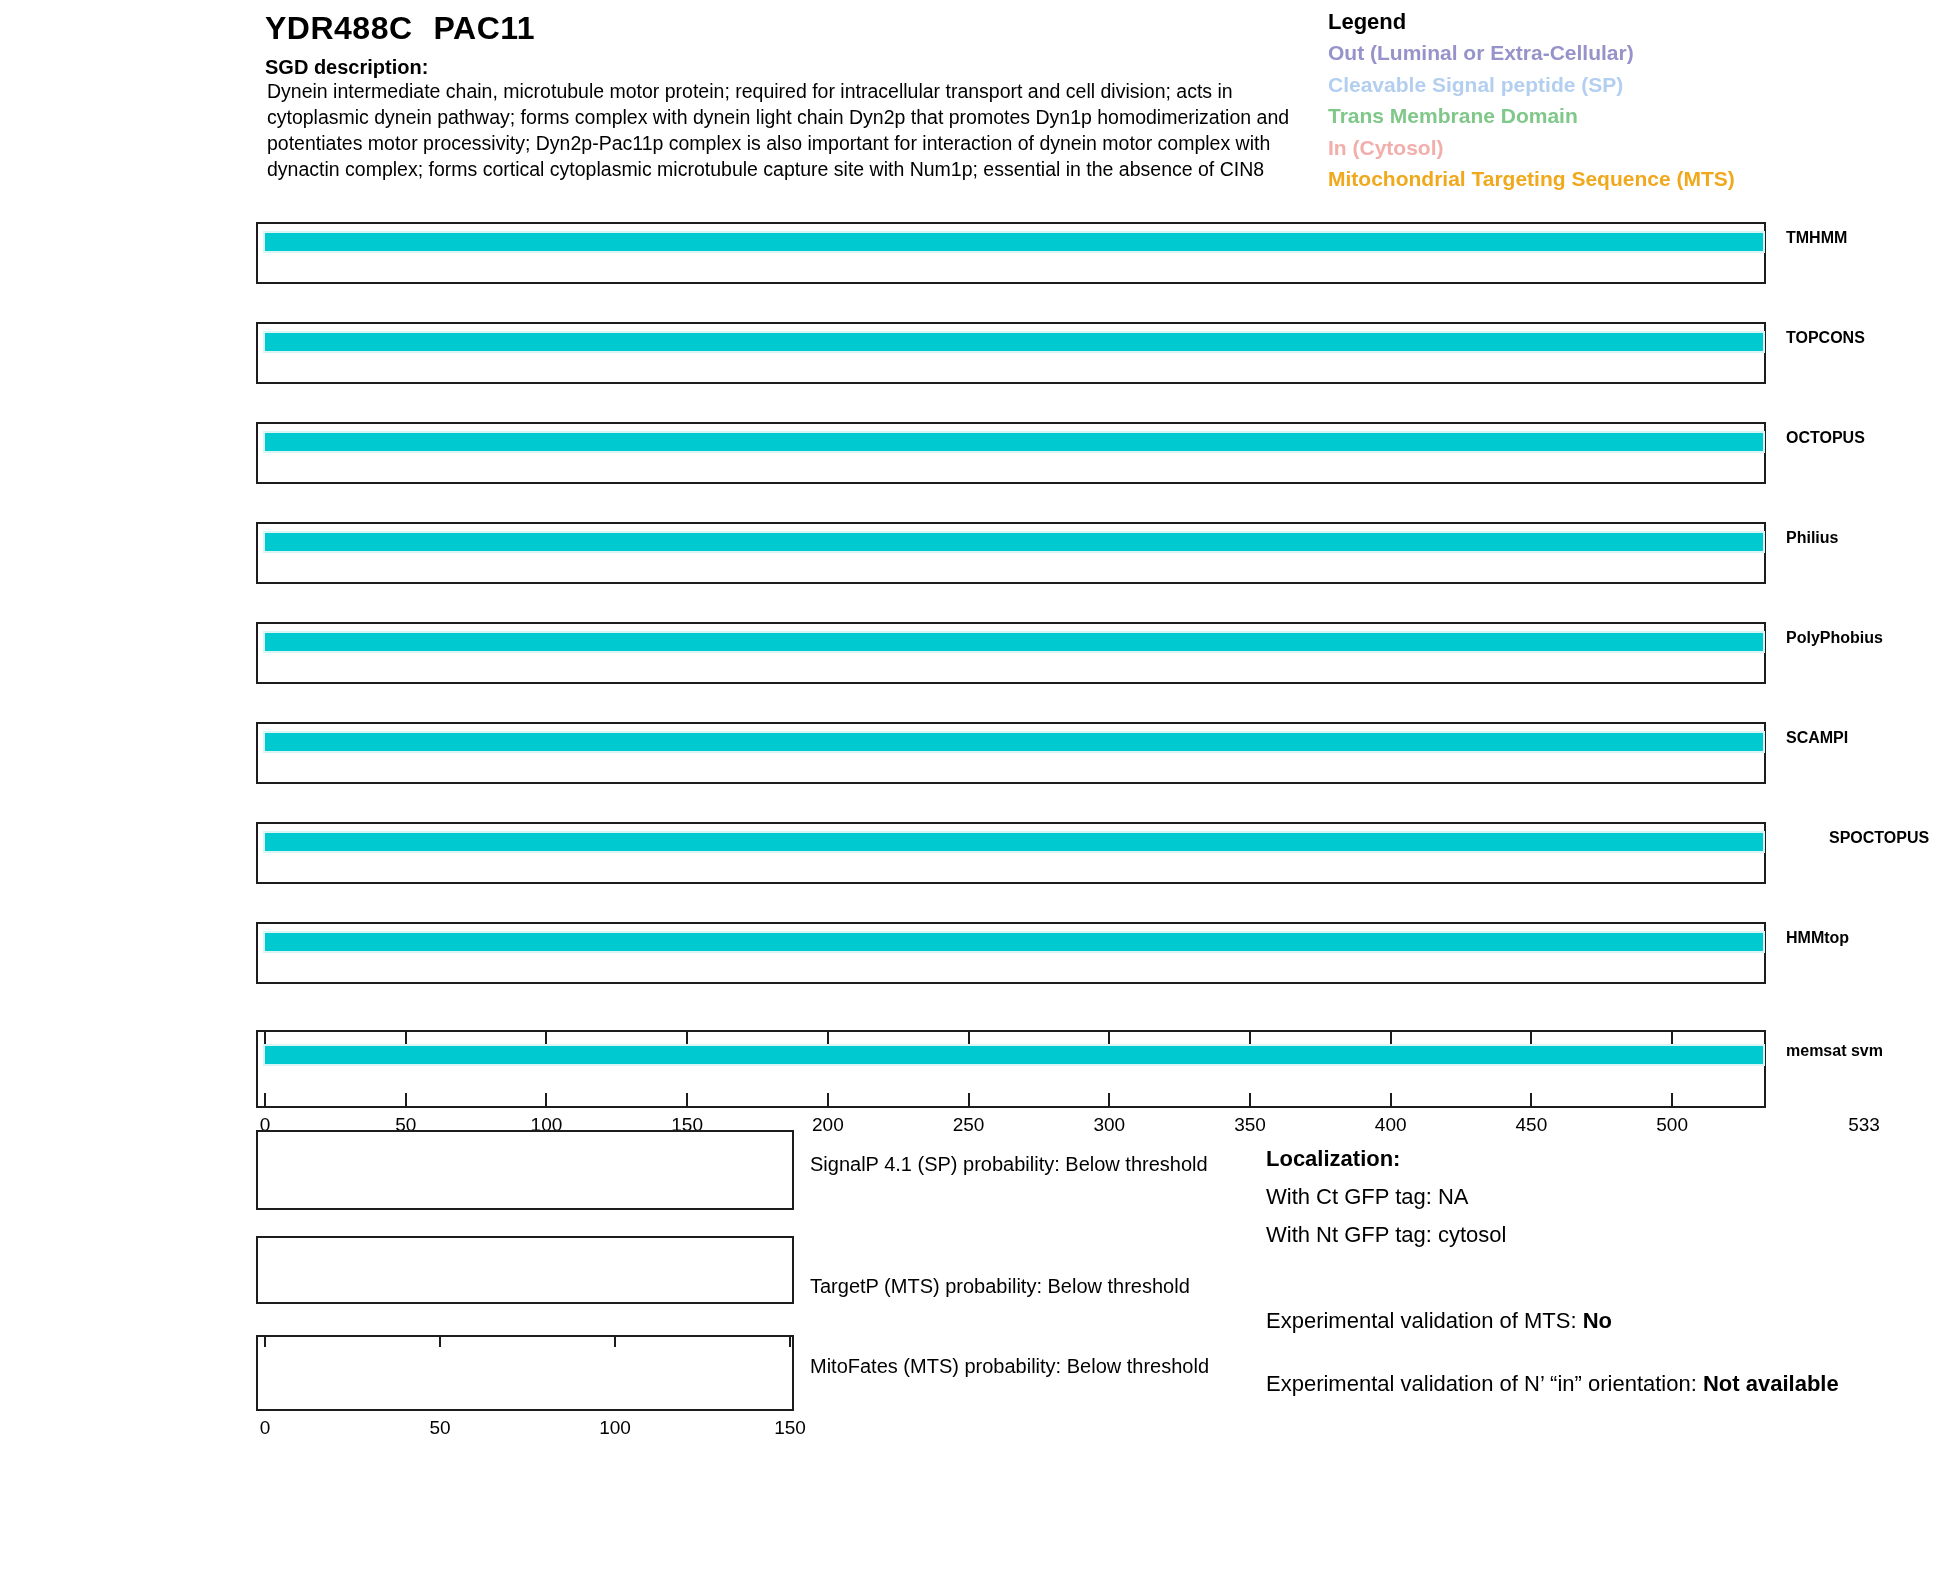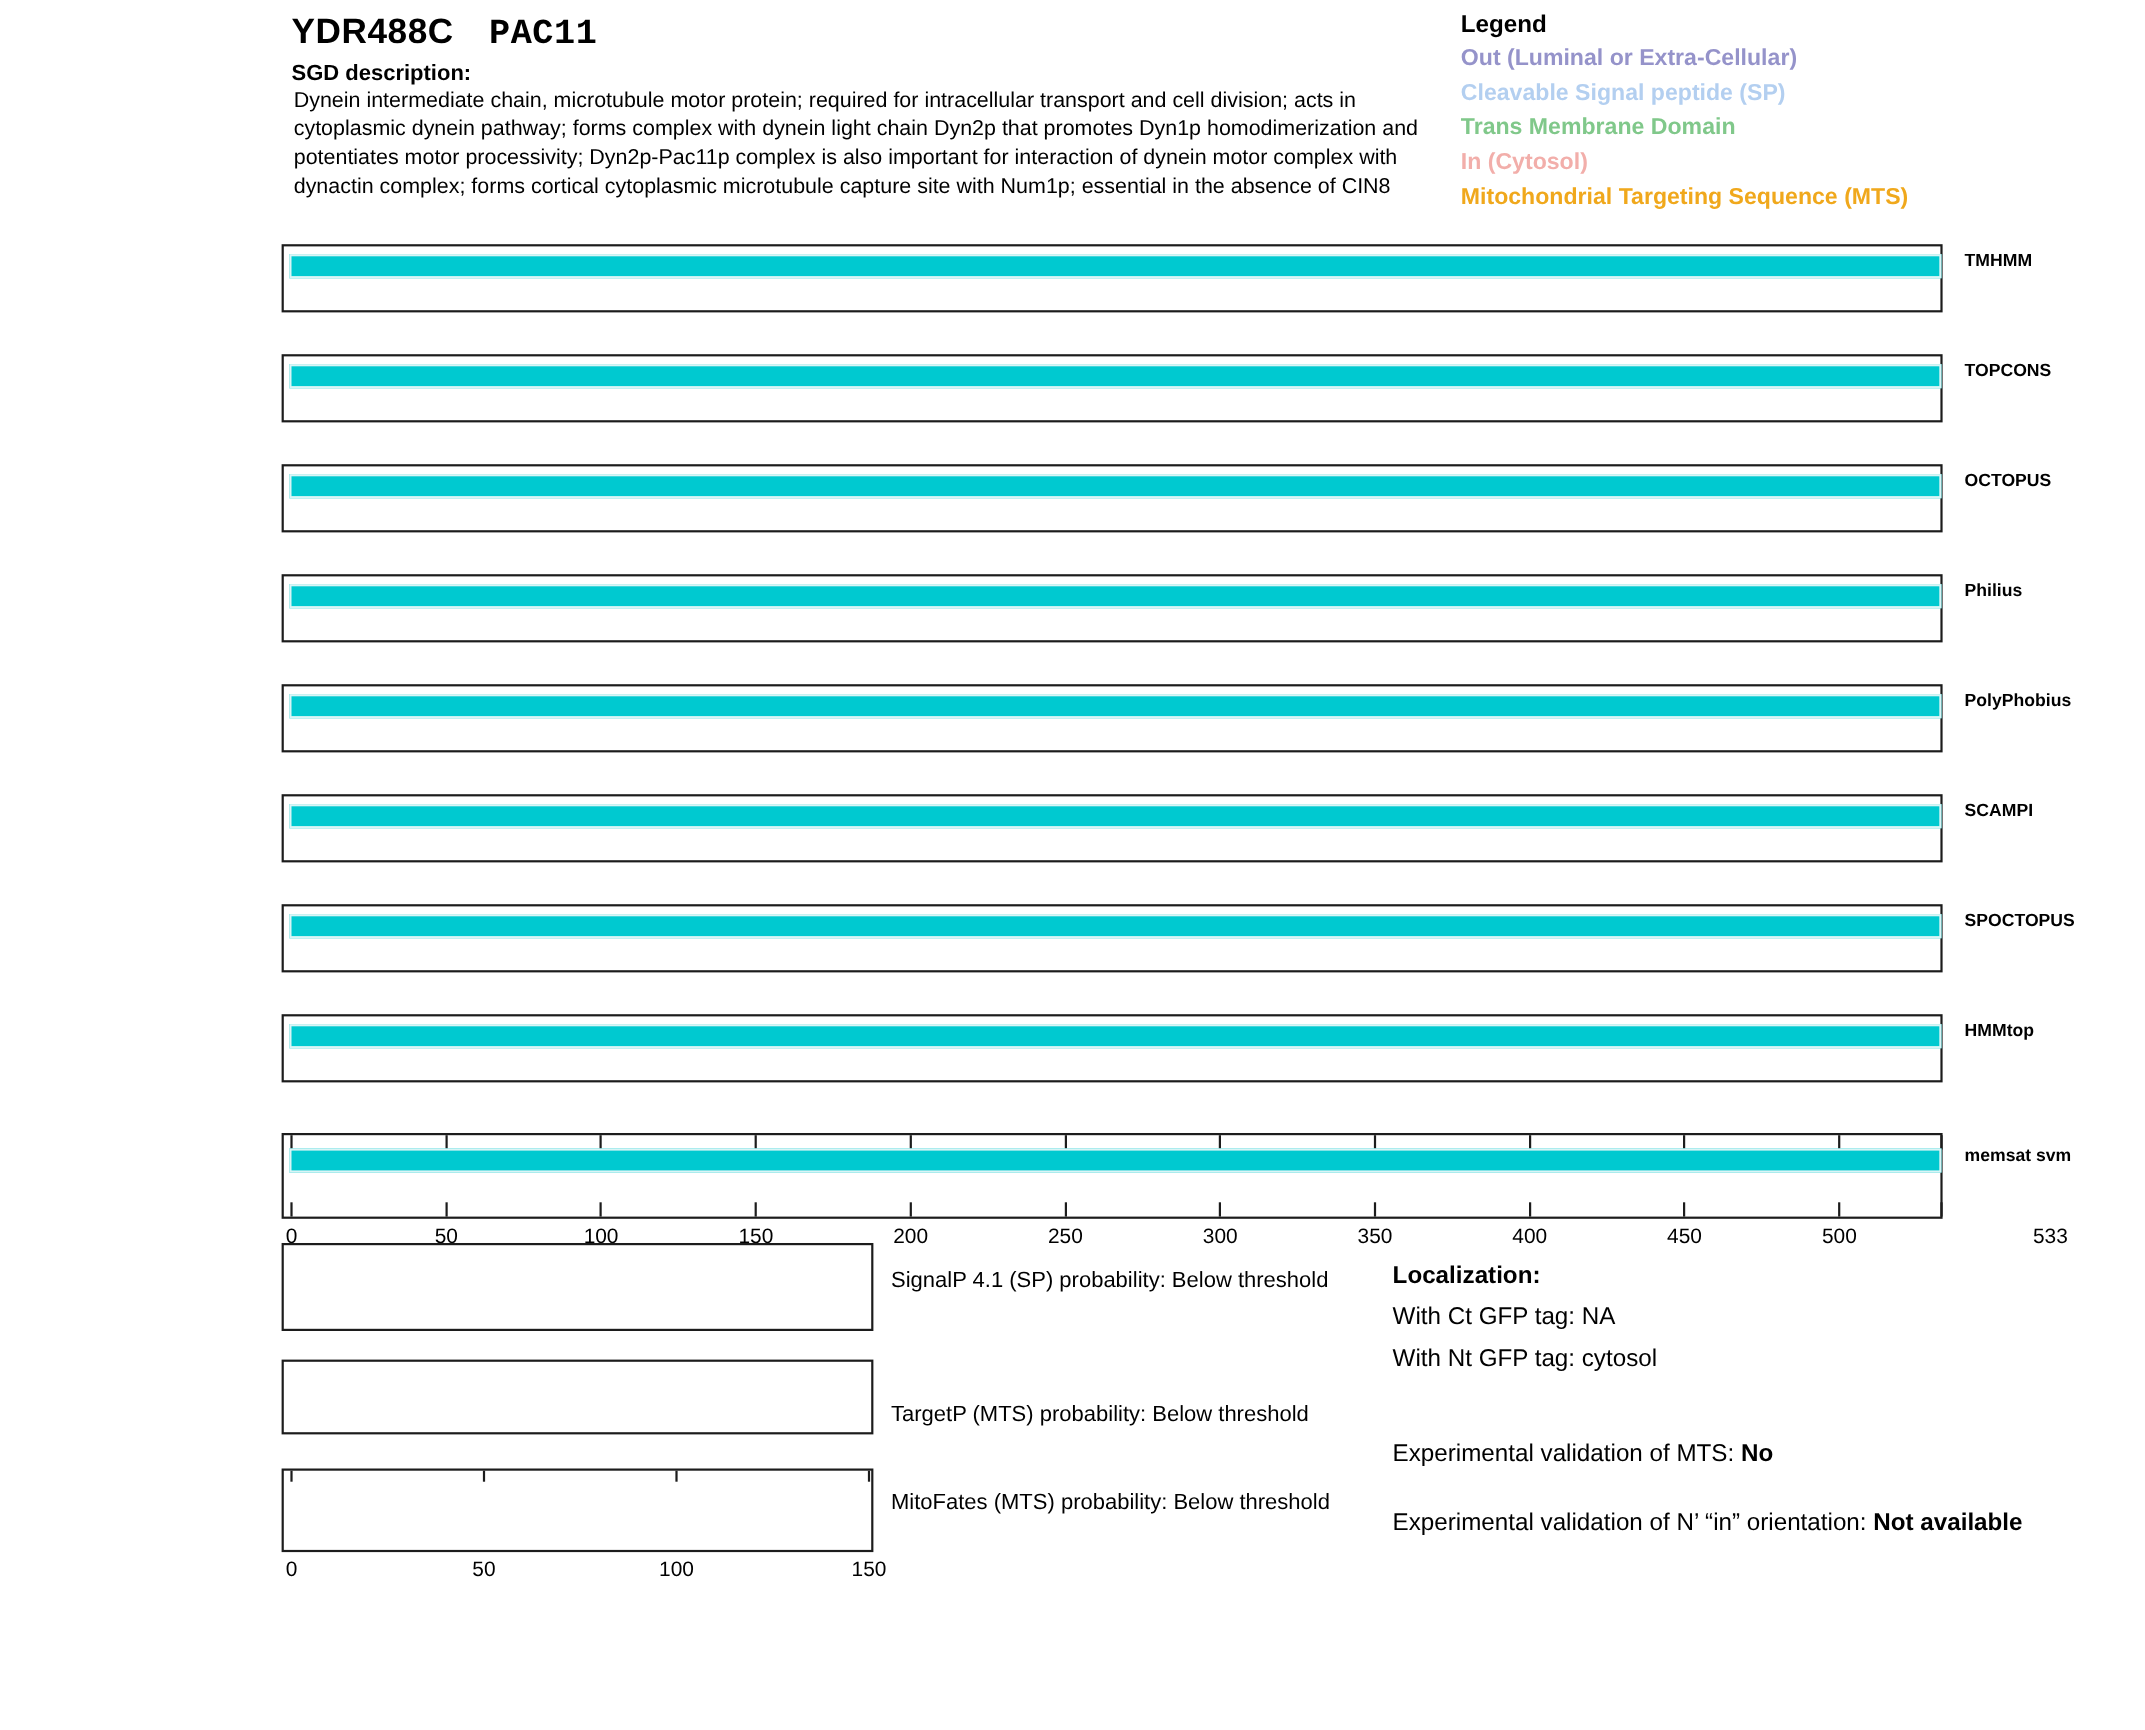--- a/index.html
+++ b/index.html
@@ -1,21 +1,21 @@
 <!DOCTYPE html>
 <html><head>
 <meta charset="utf-8">
 <style>
   html,body{margin:0;padding:0;background:#ffffff;}
   body{font-family:"Liberation Sans", sans-serif; color:#000;}
   #page{position:relative;width:1950px;height:1573px;background:#fff;overflow:hidden;}
 
   
   .title{position:absolute;left:265px;top:10px;font-size:32px;font-weight:bold;letter-spacing:0.5px;}
-  .title .gene{margin-left:32px;font-family:Liberation Mono, monospace;}
+  .title .gene{margin-left:21px;}
   .sgd-label{position:absolute;left:265px;top:56px;font-size:20px;font-weight:bold;}
   .sgd-desc{position:absolute;left:267px;top:78px;width:1040px;font-size:19.5px;line-height:26px;}
 
   
   .legend{position:absolute;left:1328px;top:6px;}
   .legend-title{font-size:22px;font-weight:bold;line-height:31px;}
   .legend-item{font-size:21px;font-weight:bold;line-height:31.5px;white-space:nowrap;}
 
   
   .track-box{position:absolute;left:256px;width:1506px;border:2px solid #1c1c1c;background:#fff;}
@@ -77,21 +77,21 @@
         <div class="track-bar" style="left: 5px; width: 1498px; top: 7px; height: 18px; background: rgb(0, 201, 208);"></div>
       </div>
       <div class="track-label" style="top: 629px;">PolyPhobius</div>
       <div class="track-box" style="top: 722px; height: 58px;">
         <div class="track-bar" style="left: 5px; width: 1498px; top: 7px; height: 18px; background: rgb(0, 201, 208);"></div>
       </div>
       <div class="track-label" style="top: 729px;">SCAMPI</div>
       <div class="track-box" style="top: 822px; height: 58px;">
         <div class="track-bar" style="left: 5px; width: 1498px; top: 7px; height: 18px; background: rgb(0, 201, 208);"></div>
       </div>
-      <div class="track-label" style="top: 829px;">SPOCTOPUS</div>
+      <div class="track-label" style="top: 829px; margin-left: 43px;">SPOCTOPUS</div>
       <div class="track-box" style="top: 922px; height: 58px;">
         <div class="track-bar" style="left: 5px; width: 1498px; top: 7px; height: 18px; background: rgb(0, 201, 208);"></div>
       </div>
       <div class="track-label" style="top: 929px;">HMMtop</div>
       <div class="track-box" style="top: 1030px; height: 74px;">
         <div class="tickmark" style="left: 6px; height: 13px; top: 0px;"></div>
         <div class="tickmark" style="left: 6px; height: 13px; top: 61px;"></div>
         <div class="tickmark" style="left: 146.713px; height: 13px; top: 0px;"></div>
         <div class="tickmark" style="left: 146.713px; height: 13px; top: 61px;"></div>
         <div class="tickmark" style="left: 287.426px; height: 13px; top: 0px;"></div>

